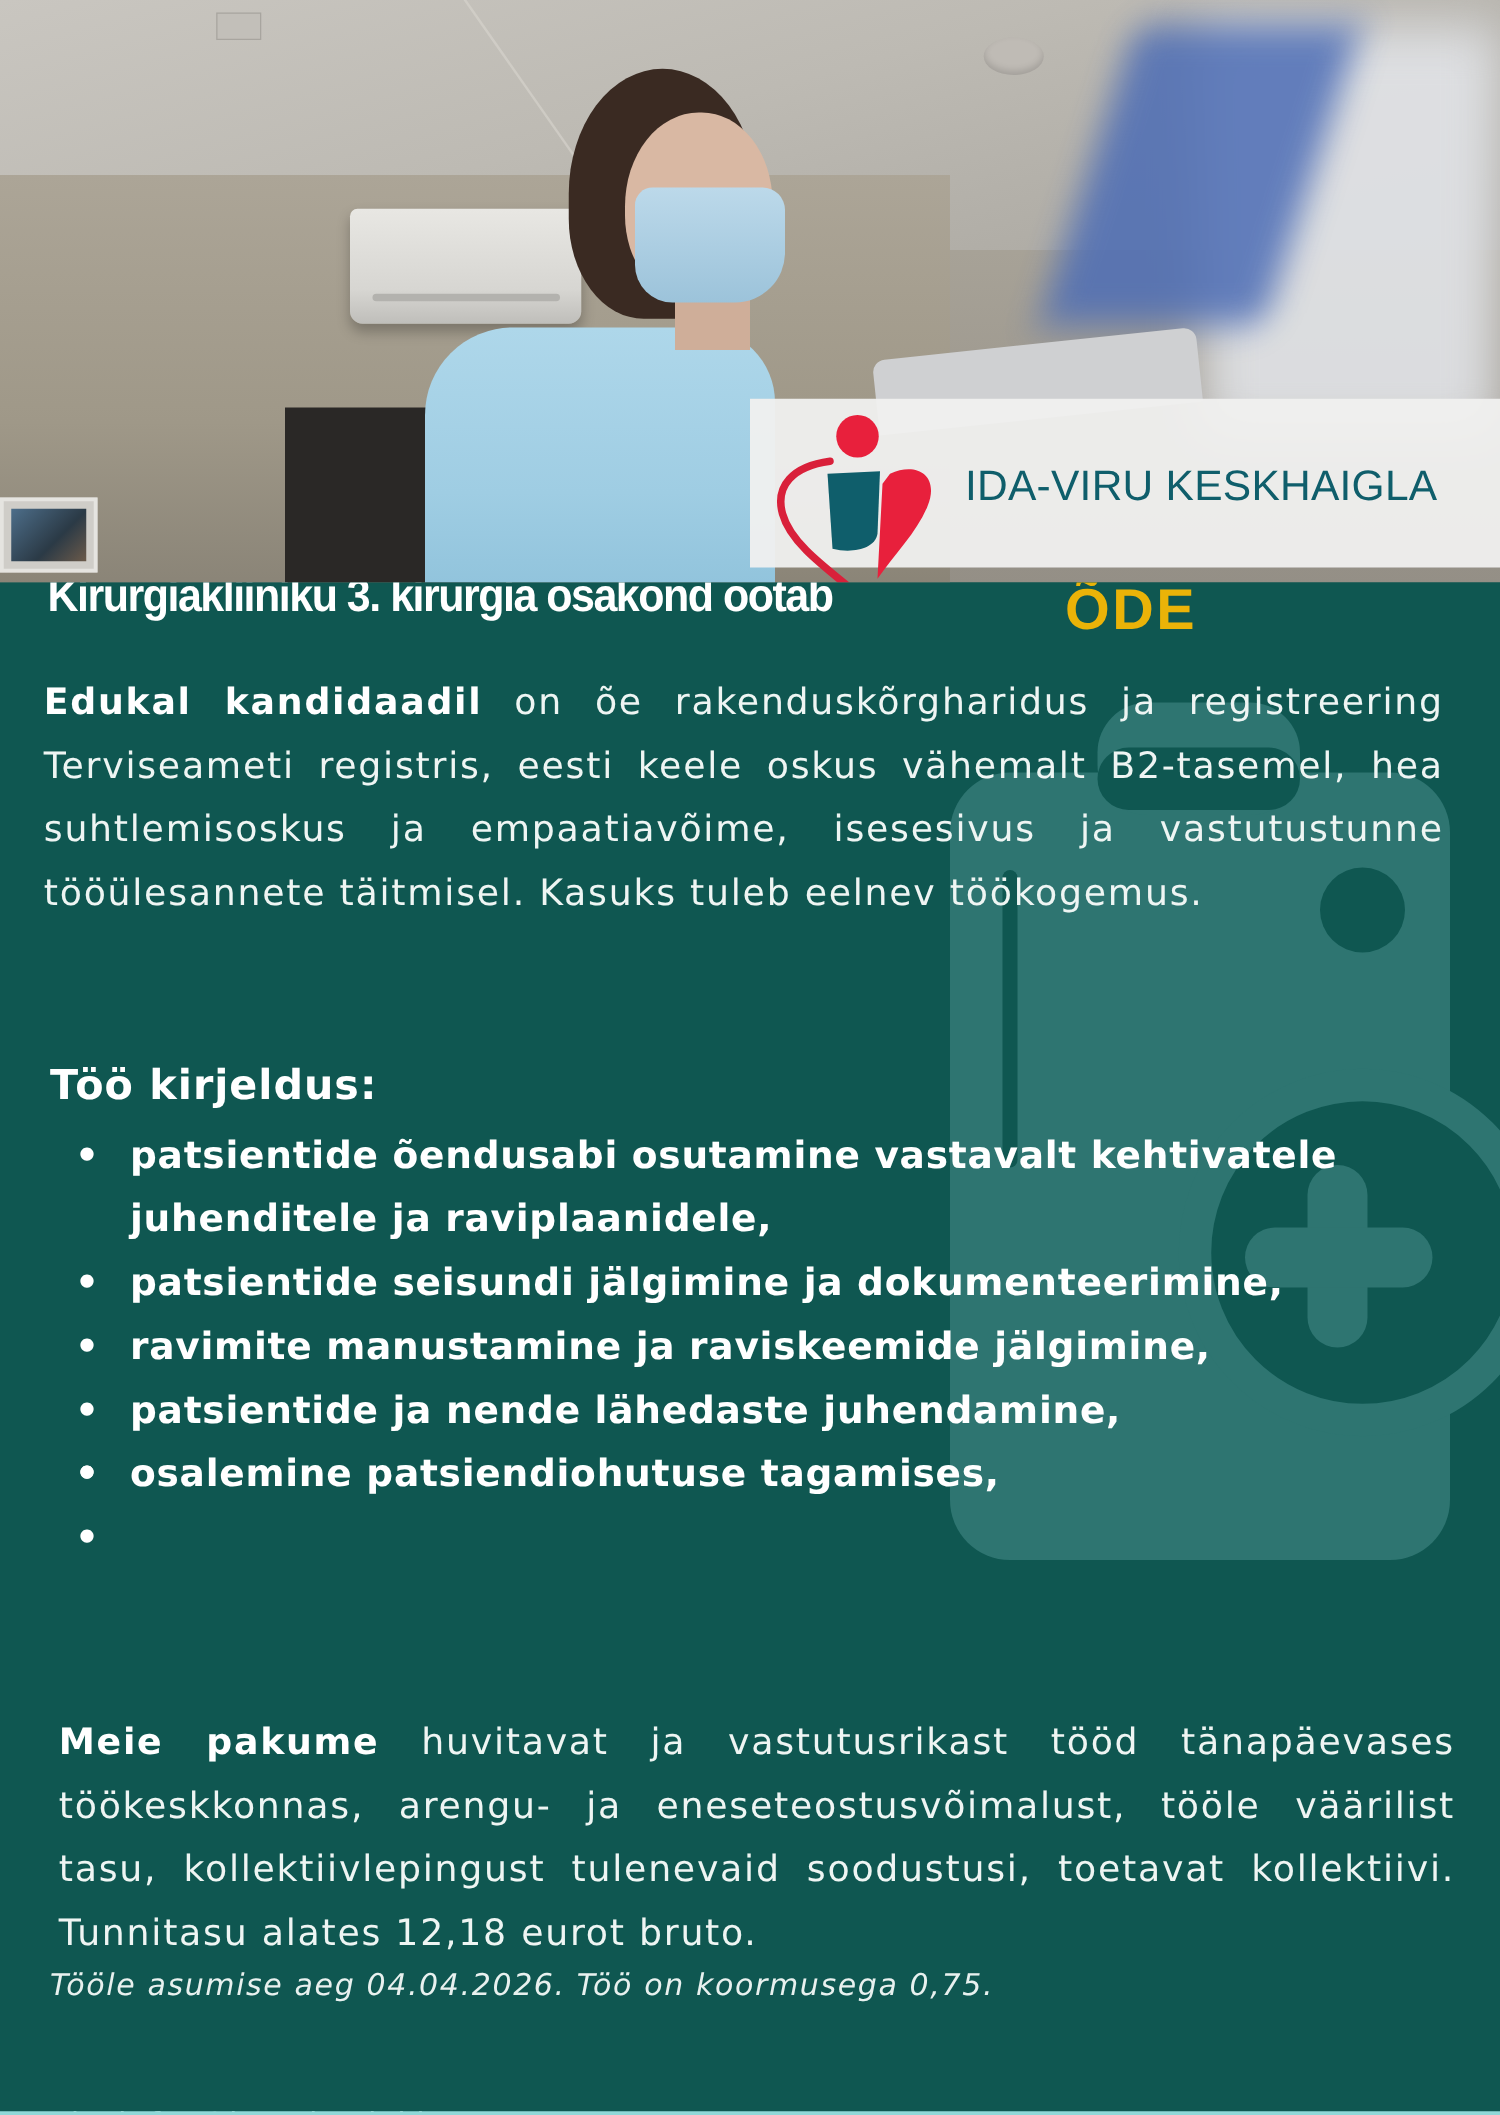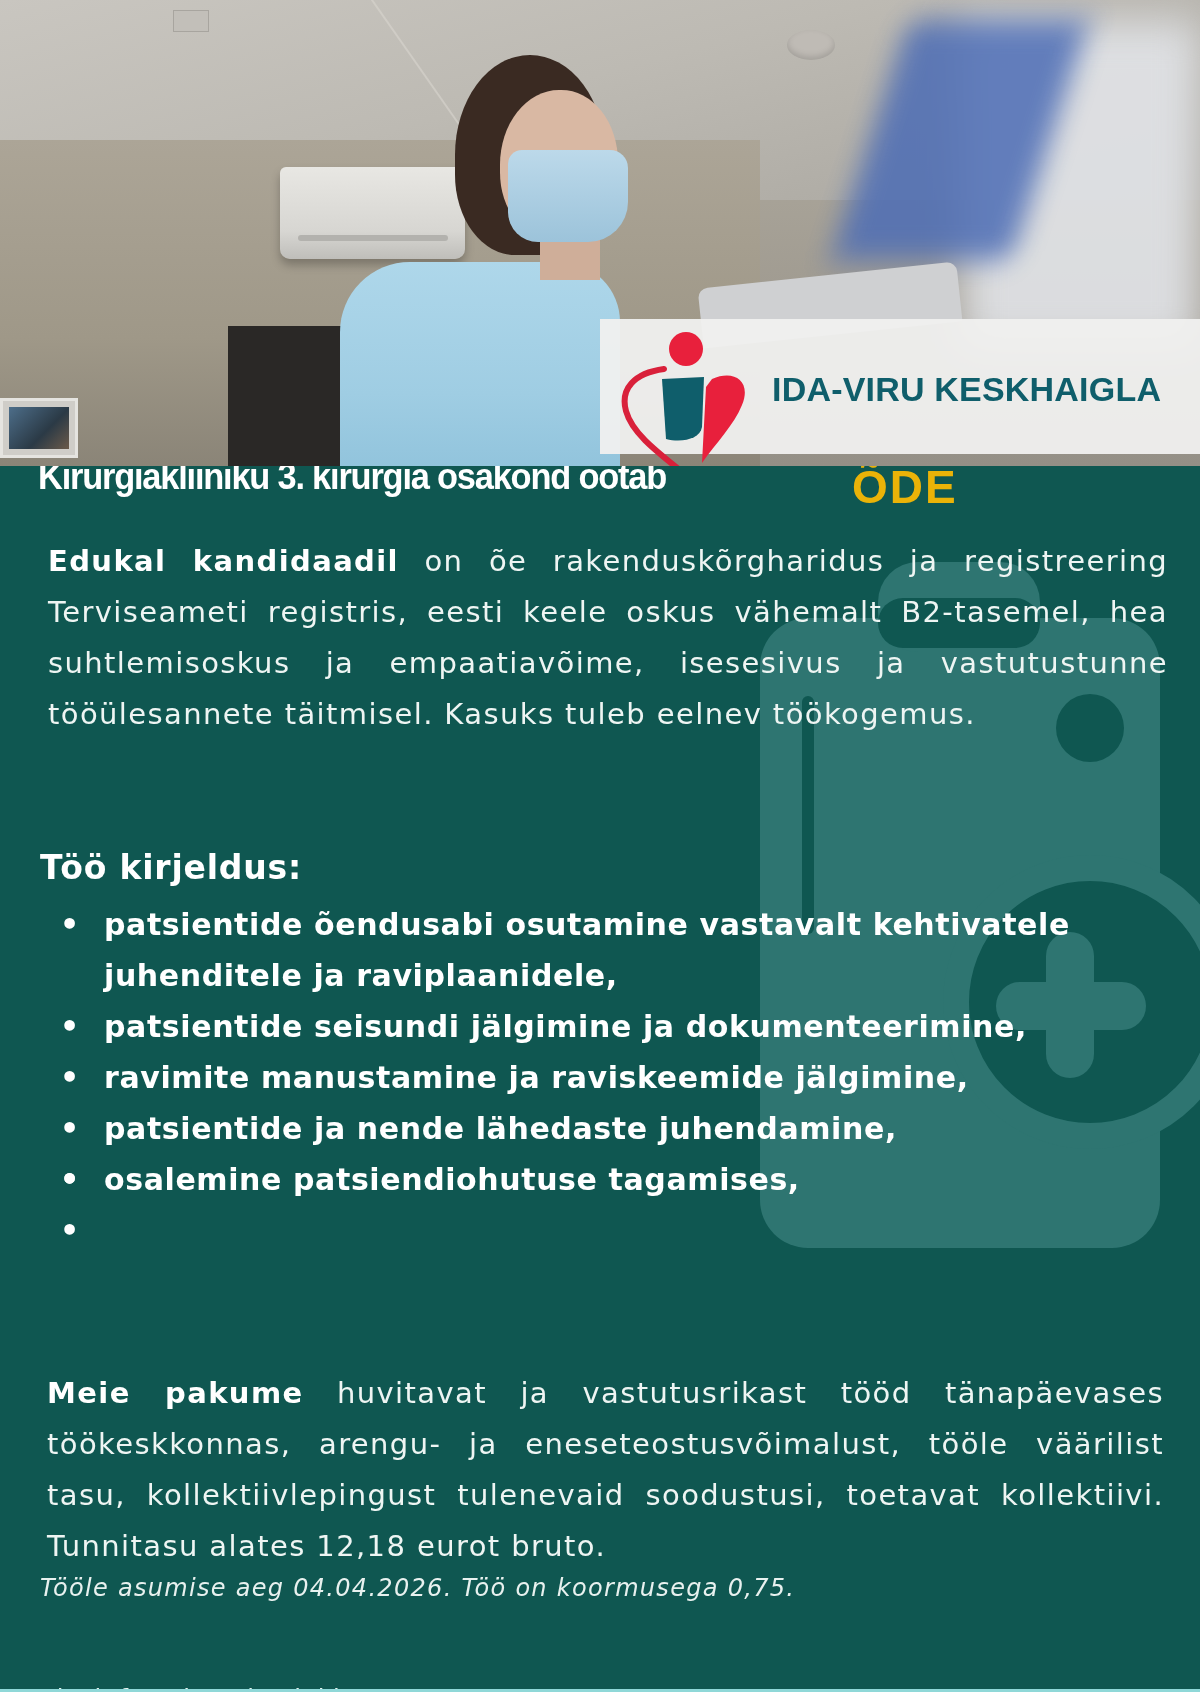--- a/index.html
+++ b/index.html
@@ -28,31 +28,31 @@
     
     .nurse-hair { position: absolute; left: 455px; top: 55px; width: 150px; height: 200px; background: #3a2a22; border-radius: 50% 50% 40% 40%; }
     .nurse-face { position: absolute; left: 500px; top: 90px; width: 118px; height: 150px; background: #d9b8a3; border-radius: 50% 48% 45% 45%; }
     .nurse-mask { position: absolute; left: 508px; top: 150px; width: 120px; height: 92px; background: linear-gradient(180deg, #bcd9ea, #9cc3da); border-radius: 14px 18px 40px 30px; }
     .nurse-neck { position: absolute; left: 540px; top: 230px; width: 60px; height: 50px; background: #cfae99; }
     .nurse-body { position: absolute; left: 340px; top: 262px; width: 280px; height: 220px; background: linear-gradient(180deg, #aed7ea 0%, #9fcde3 60%, #8fc2db 100%); border-radius: 70px 60px 0 0; }
 
     
     .logo-bar { position: absolute; left: 600px; top: 319px; width: 600px; height: 135px; background: rgba(240,240,239,0.95); display: flex; align-items: center; }
     .logo-mark { position: absolute; left: 16px; top: 8px; width: 130px; height: 150px; }
-    .logo-text { position: absolute; left: 172px; top: 51px; font-family: "Liberation Sans", sans-serif; font-weight: bold; font-size: 34px; letter-spacing: 0.2px; color: #0f5e6b; white-space: nowrap; }
+    .logo-text { position: absolute; left: 172px; top: 51px; font-family: "Liberation Sans", sans-serif; font-weight: normal; font-size: 34px; letter-spacing: 0.2px; color: #0f5e6b; white-space: nowrap; }
 
     
     .content { position: absolute; left: 0; top: 466px; width: 1200px; height: 1226px; background: #0f5751; overflow: hidden; padding-left: 11px; }
     .deco { position: absolute; left: 0; top: 0; width: 1200px; height: 1226px; pointer-events: none; }
 
     .title-row { position: absolute; left: 38px; top: -10px; white-space: nowrap; }
     .title-main { font-family: "Liberation Sans", sans-serif; font-weight: bold; font-size: 37px; letter-spacing: -1.3px; color: #ffffff; display: inline-block; transform: scaleX(0.93); transform-origin: left center; }
     .title-role { position: absolute; left: 852px; top: -6px; font-family: "Liberation Sans", sans-serif; font-weight: bold; font-size: 46px; letter-spacing: 2px; color: #eab308; }
 
-    .para { position: absolute; left: 48px; width: 1120px; font-size: 29px; line-height: 51px; letter-spacing: 1.4px; text-align: justify; color: #eef5f3; }
+    .para { position: absolute; left: 35px; width: 1120px; font-size: 29px; line-height: 51px; letter-spacing: 1.4px; text-align: justify; color: #eef5f3; }
     .para b { font-weight: bold; color: #ffffff; }
     .p1 { top: 70px; }
     .p2 { top: 890px; left: 47px; width: 1117px; margin-top: 12px; }
 
     .section-head { position: absolute; left: 40px; top: 382px; font-size: 33px; font-weight: bold; letter-spacing: 0.8px; color: #ffffff; }
     .duties { position: absolute; left: 40px; top: 433px; width: 1080px; list-style: none; }
     .duties li { position: relative; padding-left: 64px; font-size: 30px; font-weight: bold; line-height: 51px; letter-spacing: 0.6px; color: #ffffff; }
     .duties li .bullet { position: absolute; left: 20px; top: 0; }
 
     .foot { position: absolute; left: 40px; font-style: italic; font-size: 24px; letter-spacing: 1.3px; color: #e8f1ef; white-space: nowrap; }

